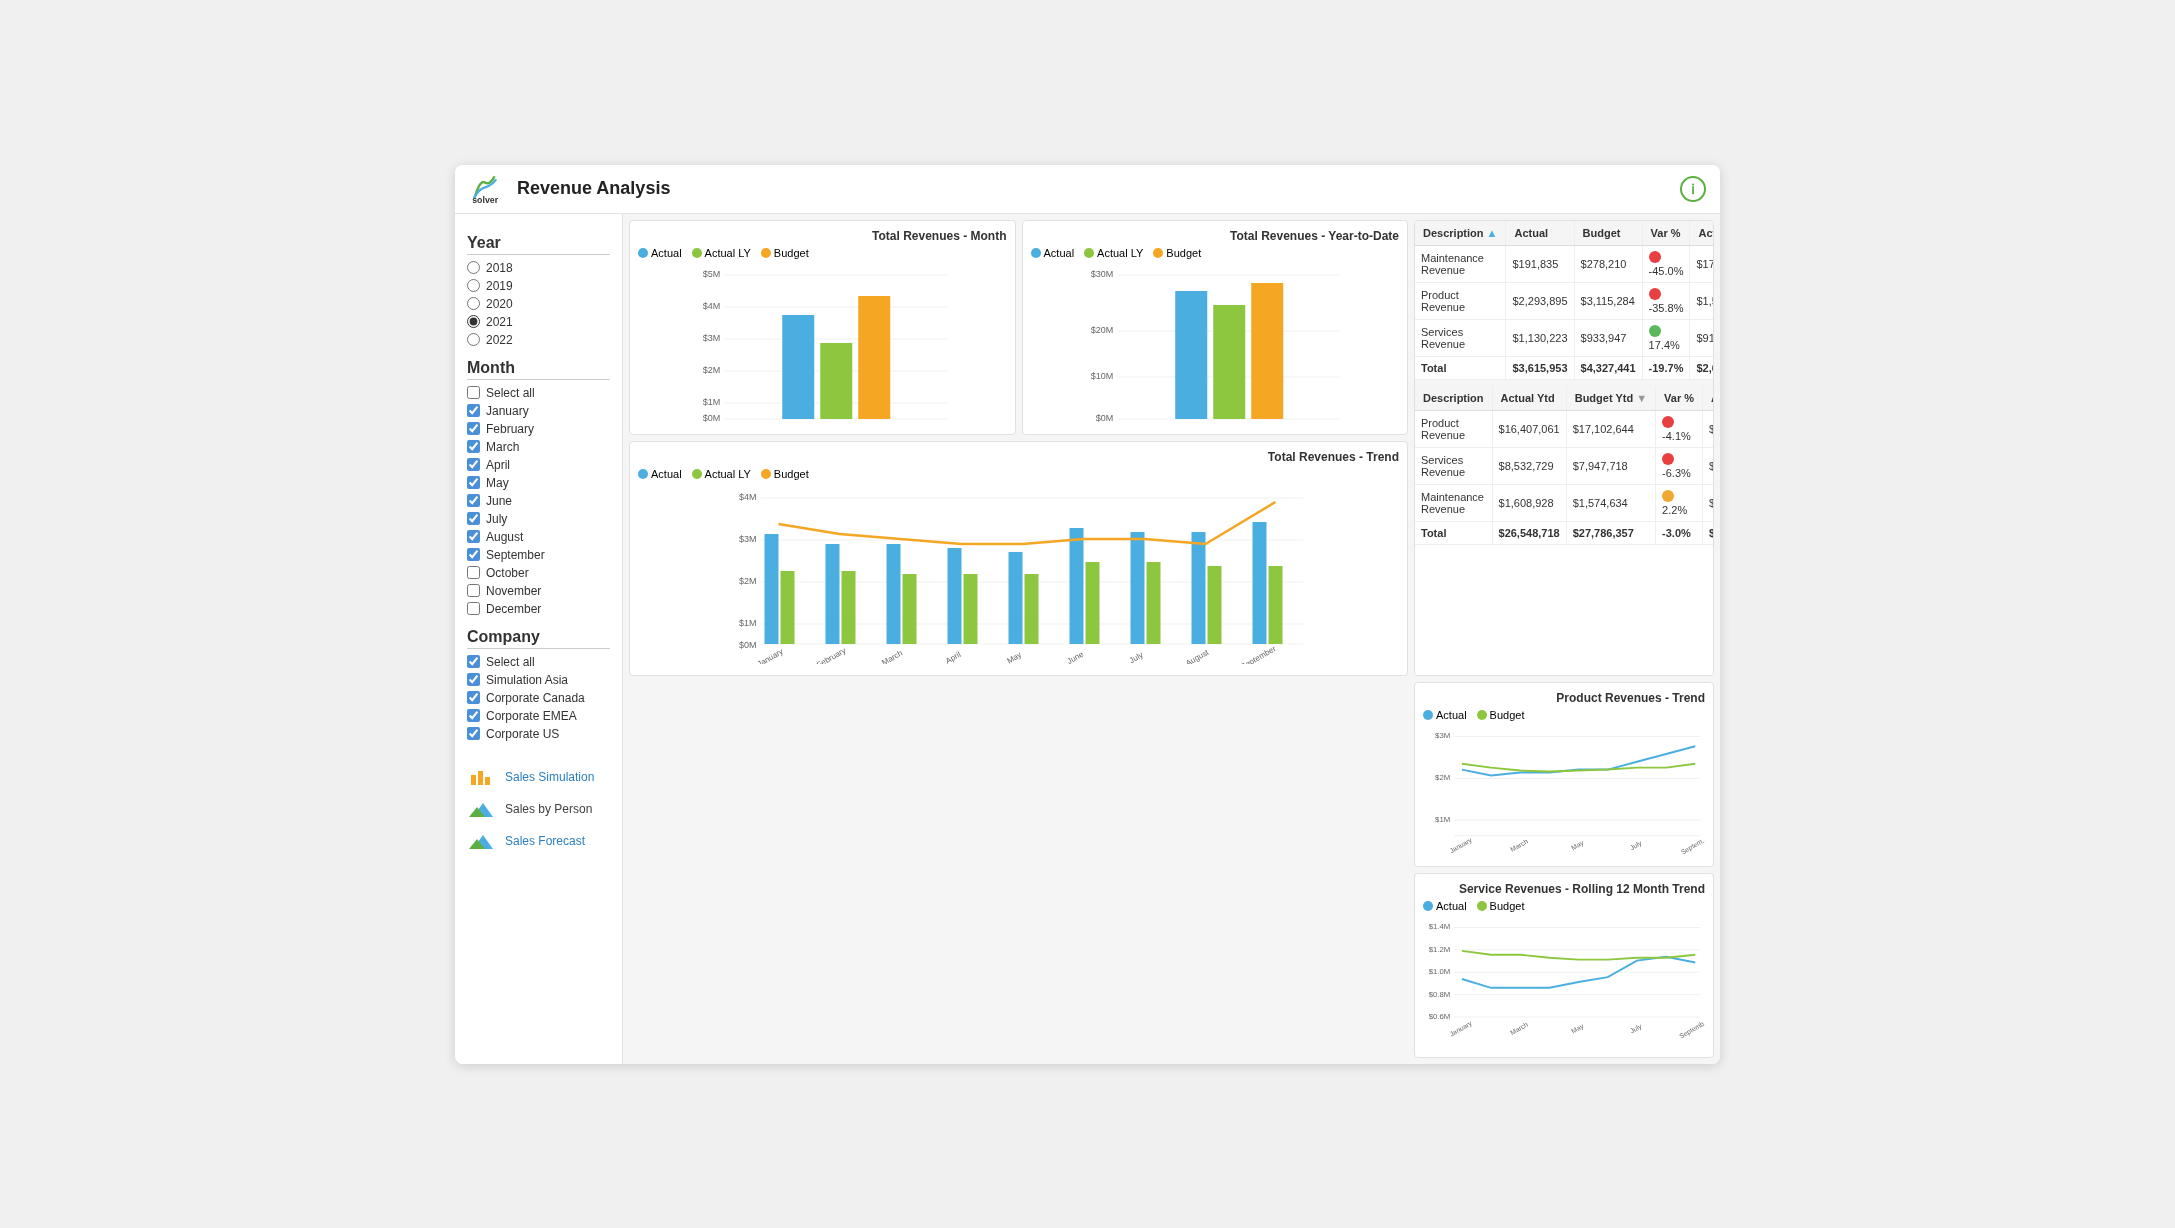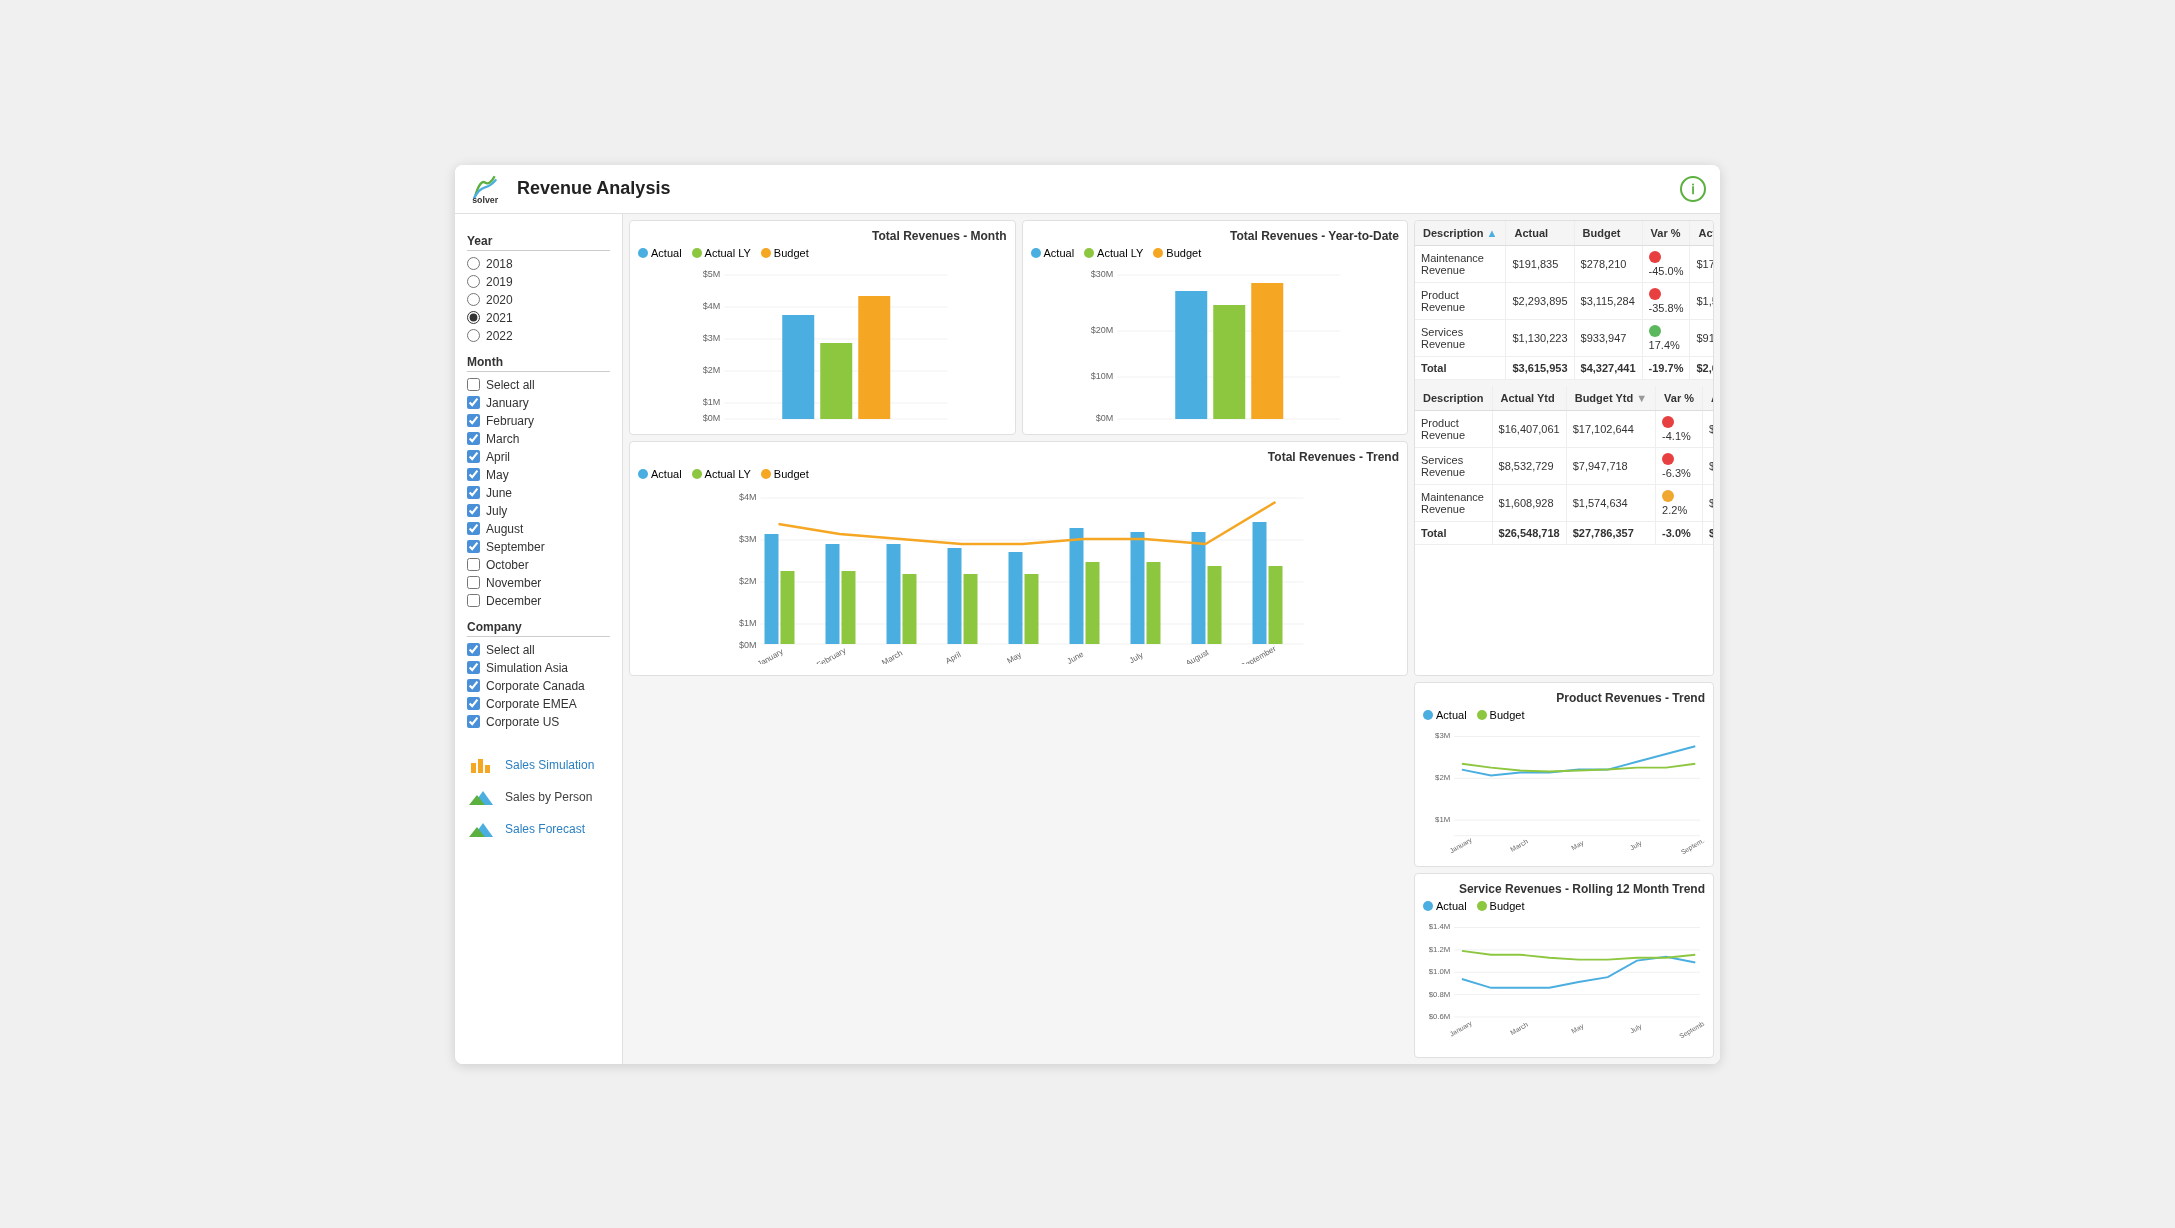--- a/index.html
+++ b/index.html
@@ -5,21 +5,21 @@
     * { box-sizing: border-box; margin: 0; padding: 0; }
     body { font-family: 'Segoe UI', Arial, sans-serif; font-size: 12px; background: #f0f0f0; display: flex; justify-content: center; align-items: center; min-height: 100vh; }
     .app-container { width: 1088px; background: white; border-radius: 8px; box-shadow: 0 2px 12px rgba(0,0,0,0.15); overflow: hidden; }
     .header { display: flex; align-items: center; padding: 8px 14px; border-bottom: 1px solid #e0e0e0; background: white; }
     .logo { display: flex; align-items: center; margin-right: 16px; }
     .logo-icon { width: 32px; height: 32px; }
     .page-title { font-size: 18px; font-weight: 700; color: #222; }
     .info-btn { margin-left: auto; width: 26px; height: 26px; border-radius: 50%; border: 2px solid #5bb040; color: #5bb040; display: flex; align-items: center; justify-content: center; font-weight: 700; font-size: 14px; cursor: pointer; }
     .main-layout { display: flex; height: calc(100% - 48px); }
     .sidebar { width: 168px; min-width: 168px; padding: 10px 12px; border-right: 1px solid #e0e0e0; background: white; overflow-y: auto; }
-    .sidebar-section-label { font-weight: 700; font-size: 12px; color: #333; margin-top: 10px; margin-bottom: 4px; border-bottom: 1px solid #ccc; padding-bottom: 2px; }
+    .sidebar-section-label { font-weight: 700; font-size: 16px; color: #333; margin-top: 10px; margin-bottom: 4px; border-bottom: 1px solid #ccc; padding-bottom: 2px; }
     .radio-item { display: flex; align-items: center; gap: 6px; padding: 2px 0; cursor: pointer; font-size: 12px; color: #333; }
     .radio-item input[type=radio] { accent-color: #333; width: 13px; height: 13px; }
     .checkbox-item { display: flex; align-items: center; gap: 6px; padding: 2px 0; cursor: pointer; font-size: 12px; color: #333; }
     .checkbox-item input[type=checkbox] { accent-color: #4a90d9; width: 13px; height: 13px; }
     .nav-links { margin-top: 18px; }
     .nav-link { display: flex; align-items: center; gap: 8px; padding: 6px 2px; cursor: pointer; color: #2a7fc1; font-size: 12px; font-weight: 500; }
     .nav-icon { width: 28px; height: 20px; }
     .chart-card { background: white; border: 1px solid #e0e0e0; border-radius: 4px; padding: 8px; text-align: right; }
     .chart-title { font-weight: 700; font-size: 12px; color: #333; margin-bottom: 4px; }
     .legend { display: flex; gap: 10px; margin-bottom: 4px; font-size: 11px; }

